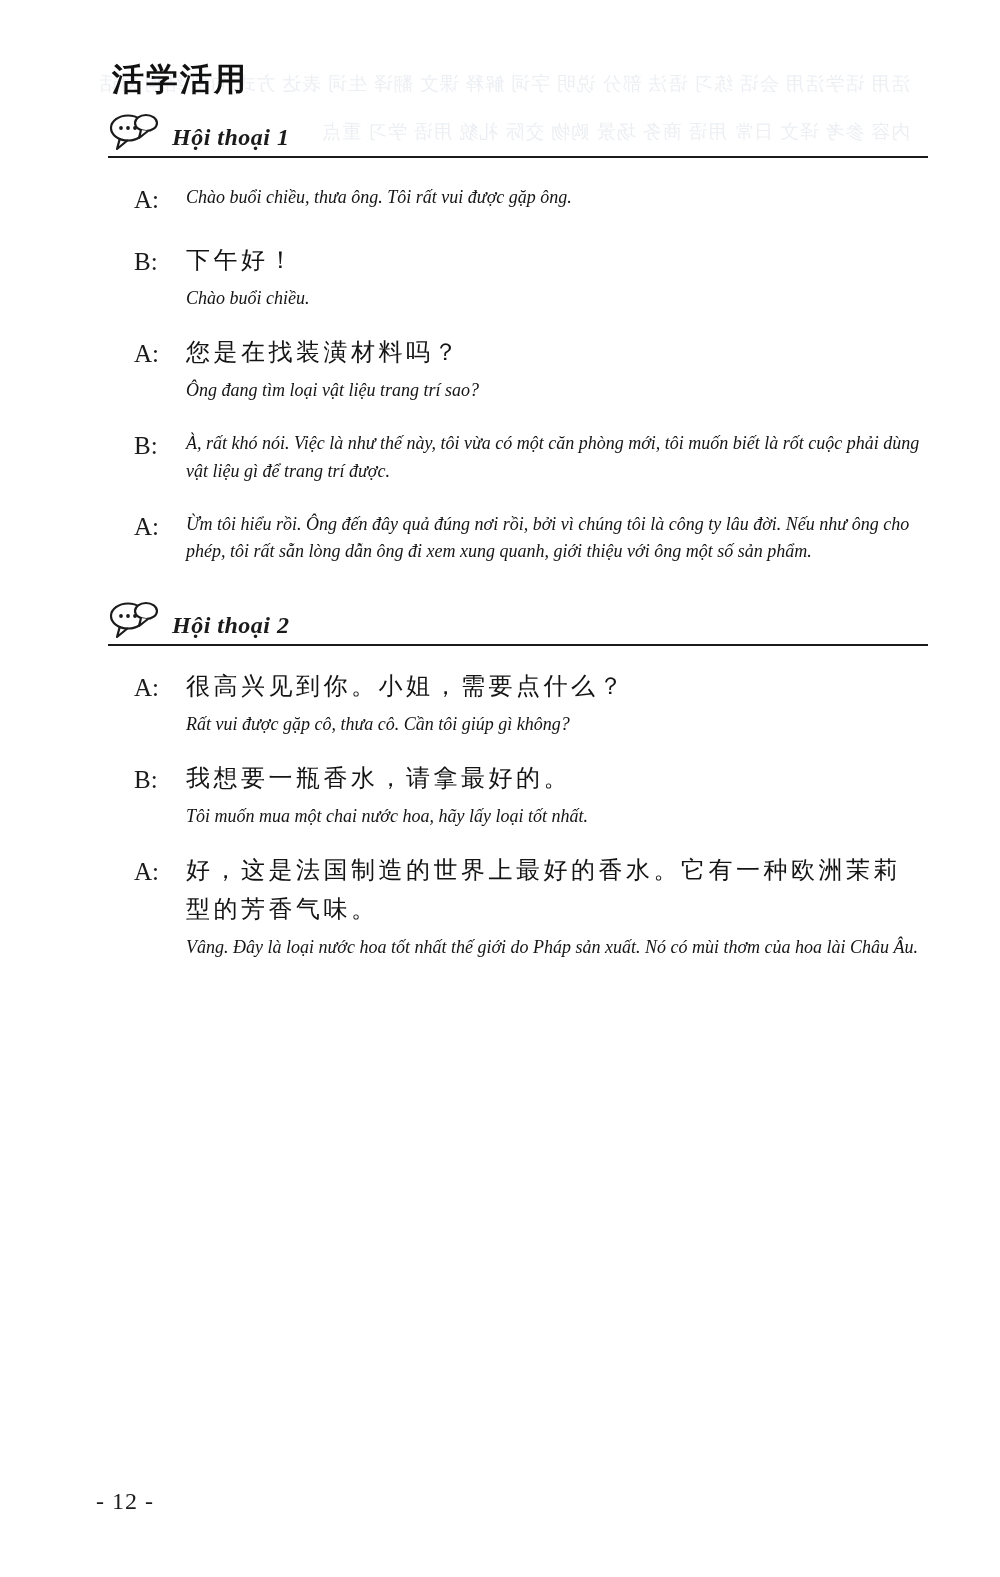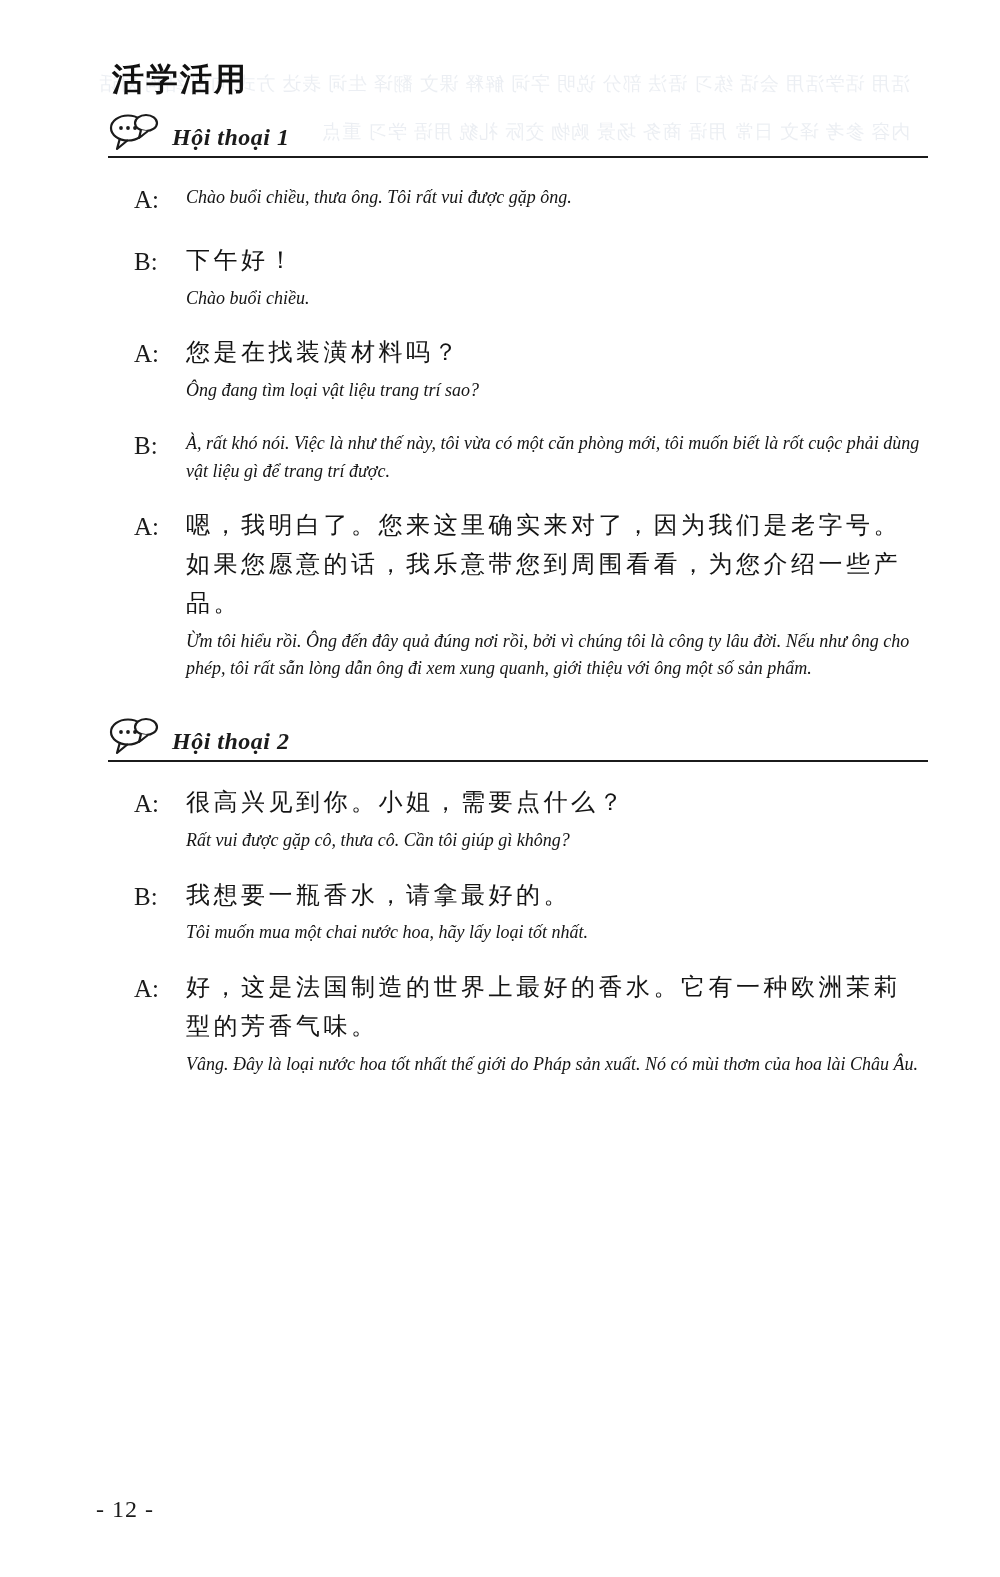--- a/index.html
+++ b/index.html
@@ -105,21 +105,21 @@
     color: #141414;
   }
 
   .section-two {
     margin-top: 34px;
   }
 
   .page-number {
     position: absolute;
     left: 96px;
-    bottom: 54px;
+    bottom: 62px;
     font-size: 24px;
     letter-spacing: 1px;
   }
 </style>
 </head>
 <body>
 
 <div class="bleed">活用 话学活用 会话 练习 语法 部分 说明 字词 解释 课文 翻译 生词 表达 方式 句型 结构 对话 内容 参考 译文 日常 用语 商务 场景 购物 交际 礼貌 用语 学习 重点</div>
 
 <div class="page">
@@ -167,21 +167,20 @@
       <div class="turn">
         <div class="spk">B:</div>
         <div class="body">
           <div class="vi">À, rất khó nói. Việc là như thế này, tôi vừa có một căn phòng mới, tôi muốn biết là rốt cuộc phải dùng vật liệu gì để trang trí được.</div>
         </div>
       </div>
 
       <div class="turn">
         <div class="spk">A:</div>
         <div class="body">
-          <div class="zh">嗯，我明白了。您来这里确实来对了，因为我们是老字号。如果您愿意的话，我乐意带您到周围看看，为您介绍一些产品。</div>
           <div class="vi">Ừm tôi hiểu rồi. Ông đến đây quả đúng nơi rồi, bởi vì chúng tôi là công ty lâu đời. Nếu như ông cho phép, tôi rất sẵn lòng dẫn ông đi xem xung quanh, giới thiệu với ông một số sản phẩm.</div>
         </div>
       </div>
     </div>
   </div>
 
   <div class="section-two">
     <div class="dlg-head">
       <svg class="bubble-icon" viewBox="0 0 52 40">
         <ellipse cx="20" cy="16" rx="17" ry="12.5" fill="none" stroke="#1b1b1b" stroke-width="2.2"></ellipse>

